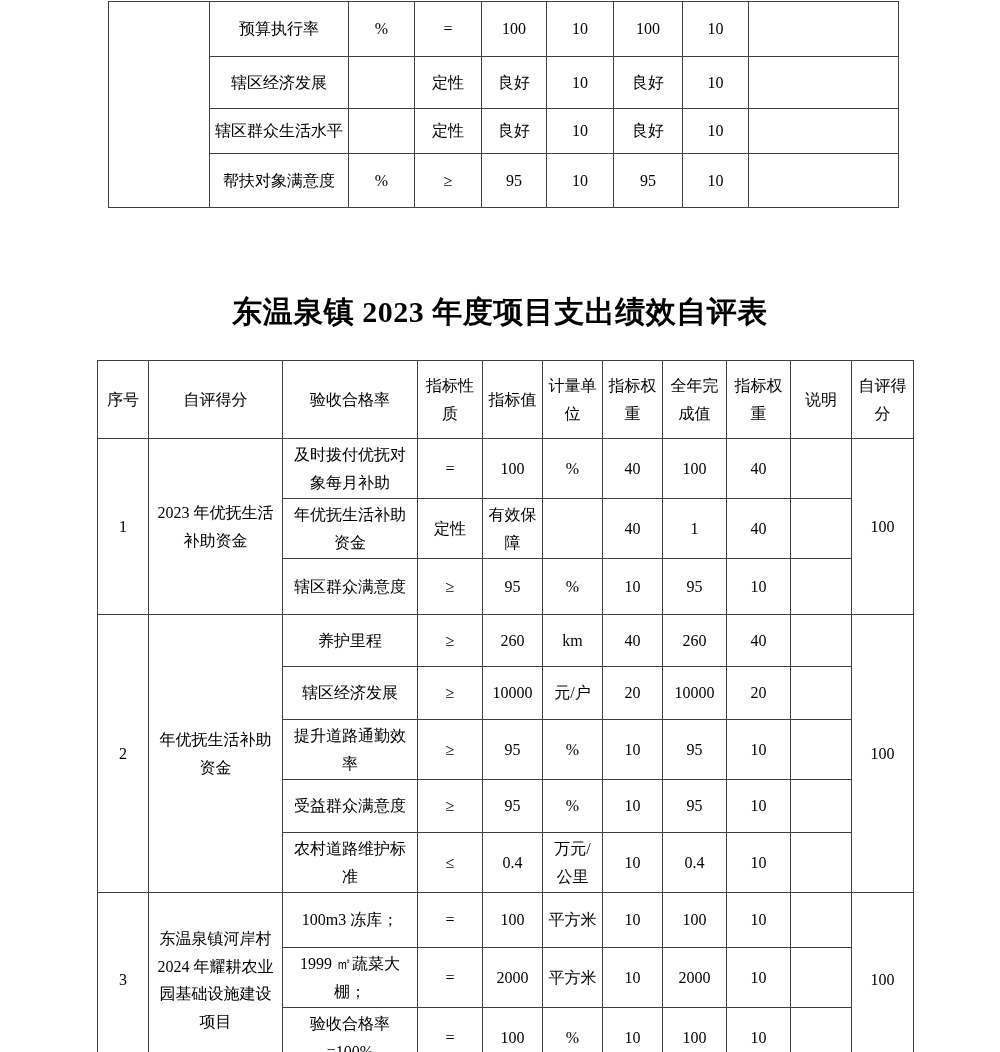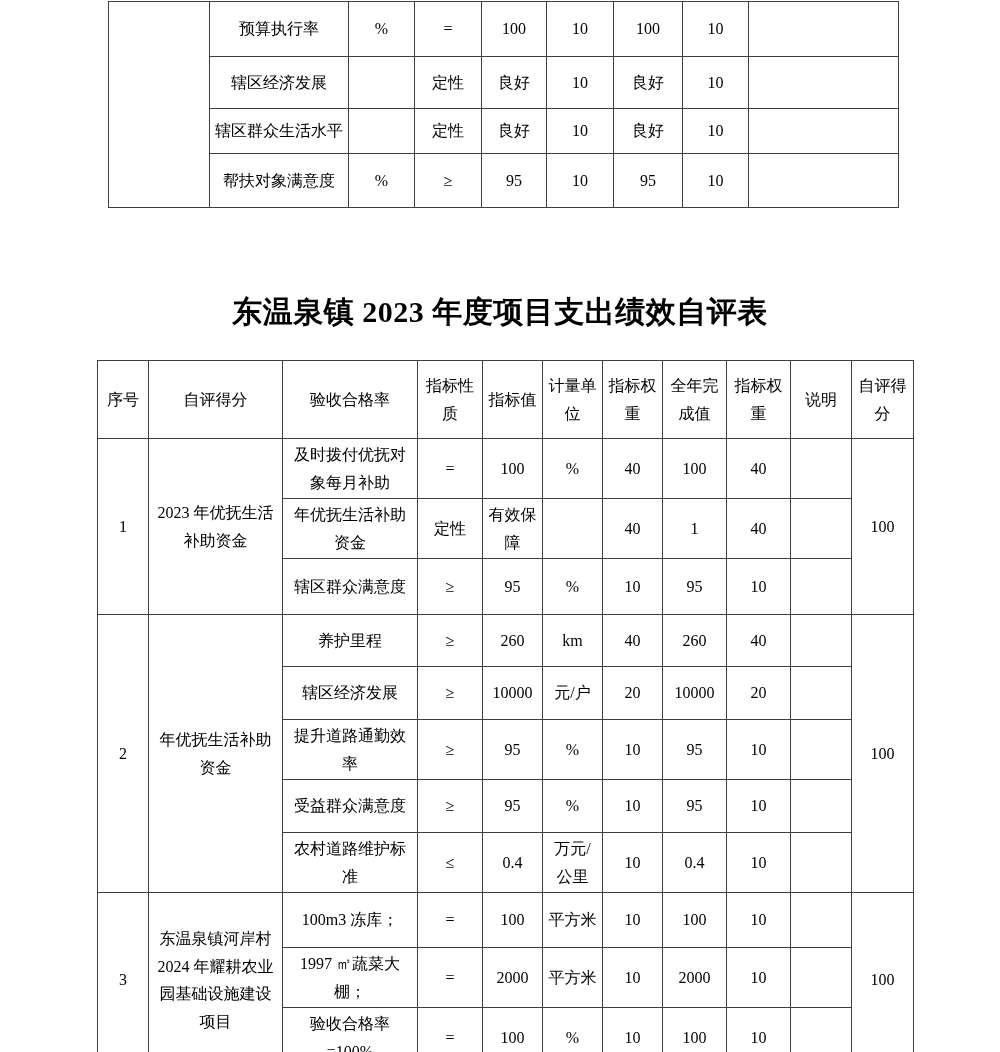--- a/index.html
+++ b/index.html
@@ -230,21 +230,21 @@
       <td>=</td>
       <td>100</td>
       <td>平方米</td>
       <td>10</td>
       <td>100</td>
       <td>10</td>
       <td></td>
       <td rowspan="3">100</td>
     </tr>
     <tr style="height:56px">
-      <td>1997 ㎡蔬菜大棚；</td>
+      <td>1999 ㎡蔬菜大棚；</td>
       <td>=</td>
       <td>2000</td>
       <td>平方米</td>
       <td>10</td>
       <td>2000</td>
       <td>10</td>
       <td></td>
     </tr>
     <tr style="height:54px">
       <td>验收合格率=100%</td>

